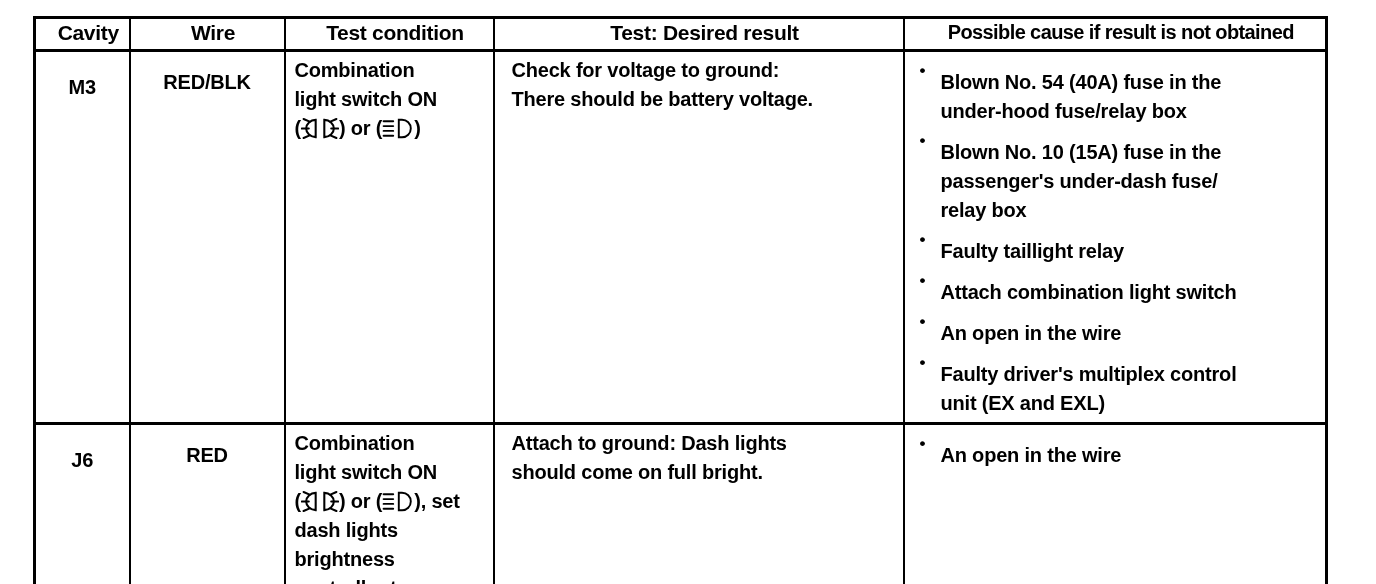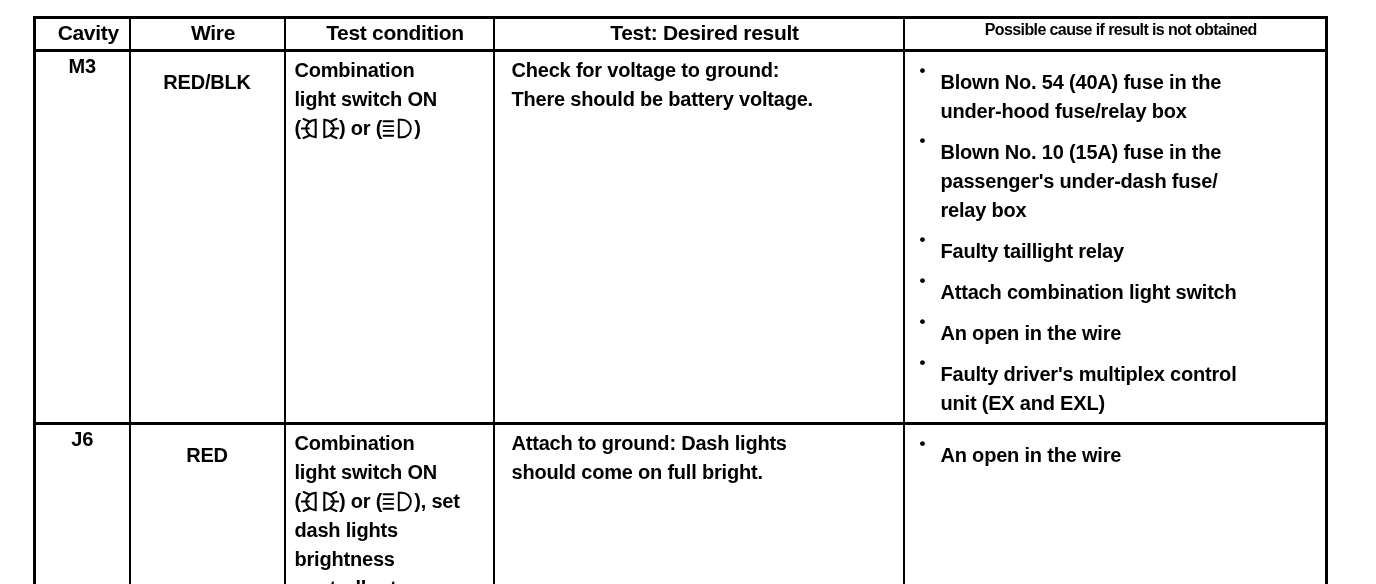--- a/index.html
+++ b/index.html
@@ -32,30 +32,30 @@
   .doc-table th {
     border-bottom-width: 3px;
     height: 28px;
     font-size: 21px;
     font-weight: 700;
     text-align: center;
     padding: 2px 2px 0 14px;
     letter-spacing: -0.3px;
     white-space: nowrap;
   }
-  .doc-table th.th-cause { font-size: 16px; letter-spacing: -0.6px; }
+  .doc-table th.th-cause { font-size: 20px; letter-spacing: -0.6px; }
   tr.row-m3 td { height: 300px; border-bottom-width: 3px; }
   tr.row-j6 td { height: 204px; }
   .doc-table td {
     font-size: 20px;
     font-weight: 700;
     line-height: 29px;
     letter-spacing: -0.2px;
   }
-  td.cell-cavity { text-align: center; padding-top: 0; }
+  td.cell-cavity { text-align: center; padding-top: 21px; }
   td.cell-wire   { text-align: center; padding-top: 16px; }
   td.cell-cond   { padding: 4px 17px 4px 9px; }
   td.cell-result { padding: 4px 6px 7px 17px; }
   td.cell-causes { padding: 4px 18px 4px 14px; }
   .pre { white-space: pre-line; }
   ul.cause-list {
     margin: 0;
     padding: 0;
     list-style: none;
   }

